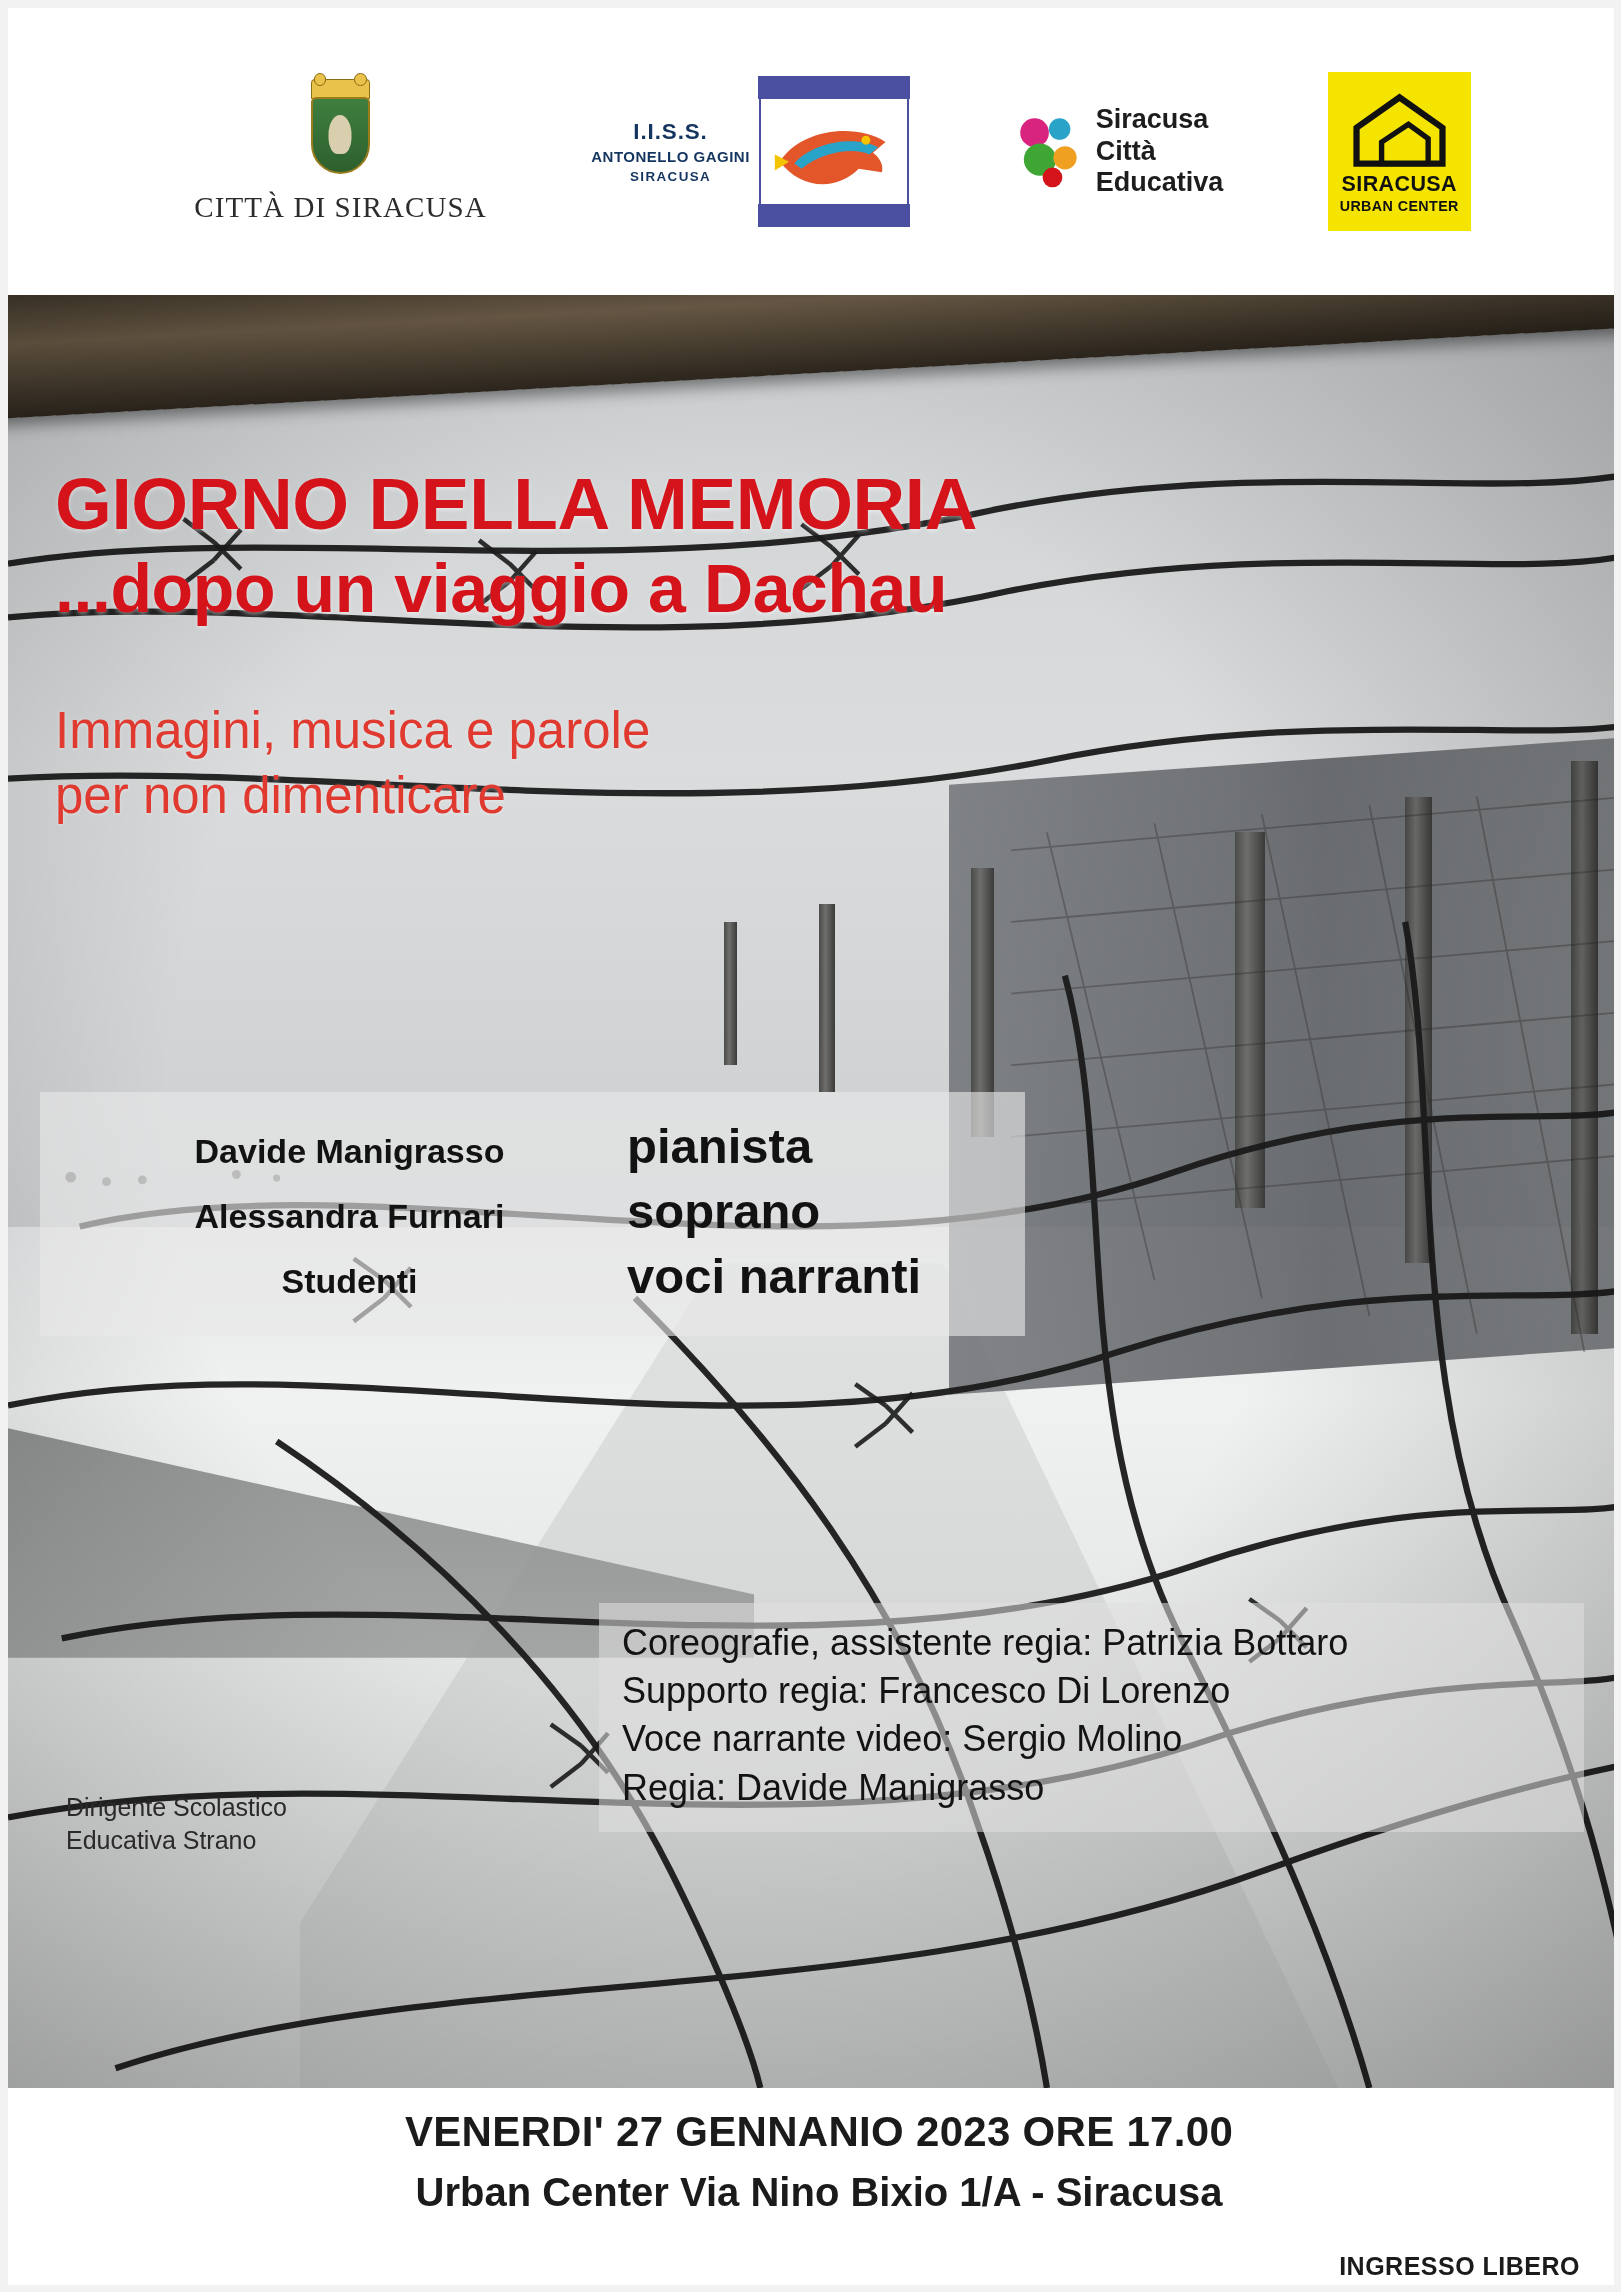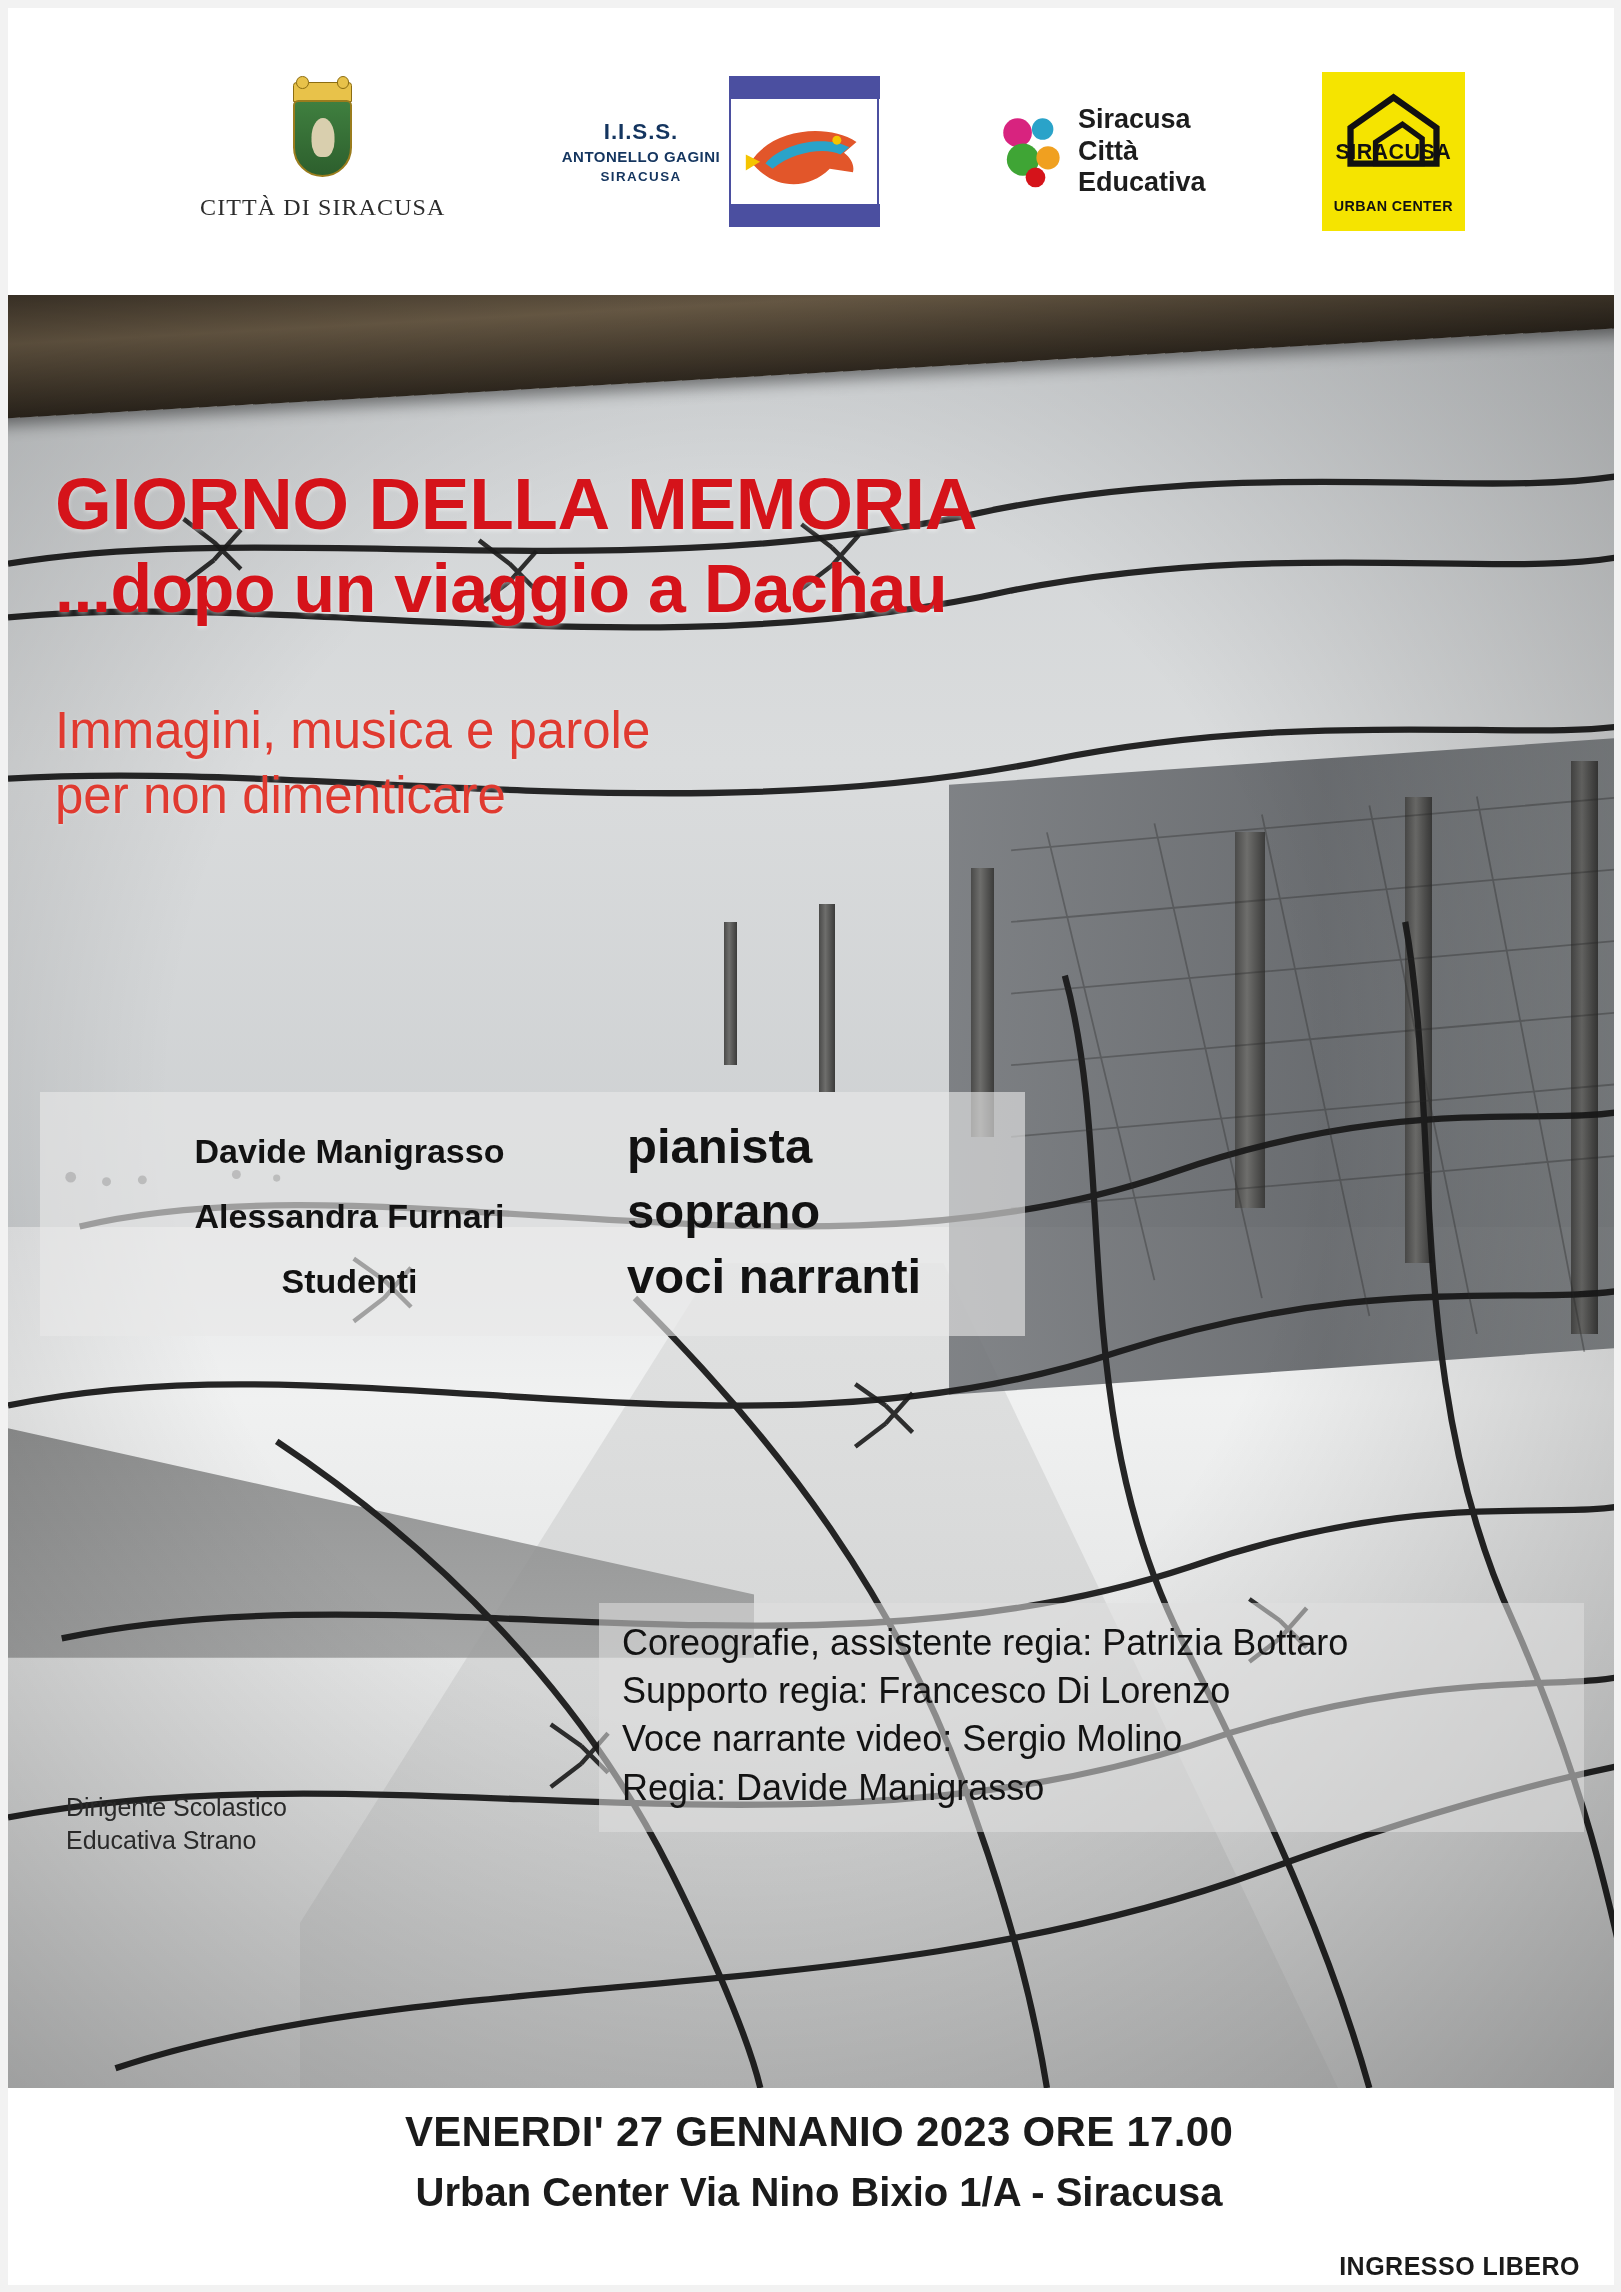--- a/index.html
+++ b/index.html
@@ -61,21 +61,21 @@
     content: "";
     position: absolute; left: 50%; top: 16px;
     transform: translateX(-50%);
     width: 23px; height: 39px;
     background: #d9cfae;
     border-radius: 50% 50% 40% 40%;
   }
   .logo1-text {
     margin-top: 14.3px;
     font-family: "Liberation Serif", serif;
-    font-size: 24px;
+    font-size: 29px;
     letter-spacing: 1.1px;
     color: #2c2c2c;
     white-space: nowrap;
   }
 
   
   .logo2 { display: flex; align-items: center; gap: 9px; }
   .logo2-left { text-align: center; line-height: 1.35; }
   .logo2-l1 { font-size: 22.4px; font-weight: bold; color: #14355f; letter-spacing: 0.9px; }
   .logo2-l2 { font-size: 15px; font-weight: bold; color: #14355f; letter-spacing: 0.5px; }
@@ -111,21 +111,21 @@
   }
   .logo4 .house {
     position: absolute; left: 23px; top: 19.7px;
     width: 97px; height: 77px;
   }
   .logo4 .l4txt {
     position: absolute; left: 0; bottom: 16px; width: 100%;
     text-align: center; line-height: 1.2;
   }
   .logo4 .l4a { font-size: 21.5px; font-weight: bold; color: #111; letter-spacing: 0.4px; }
-  .logo4 .l4b { font-size: 14.3px; font-weight: bold; color: #111; letter-spacing: 0.4px; margin-top: 32px; }
+  .logo4 .l4b { font-size: 14.3px; font-weight: bold; color: #111; letter-spacing: 0.4px; }
 
   
   .photo {
     position: absolute;
     left: 0; top: 287px;
     width: 1622px;
     height: 1793px;
     overflow: hidden;
     background: #8d8d8d;
   }

